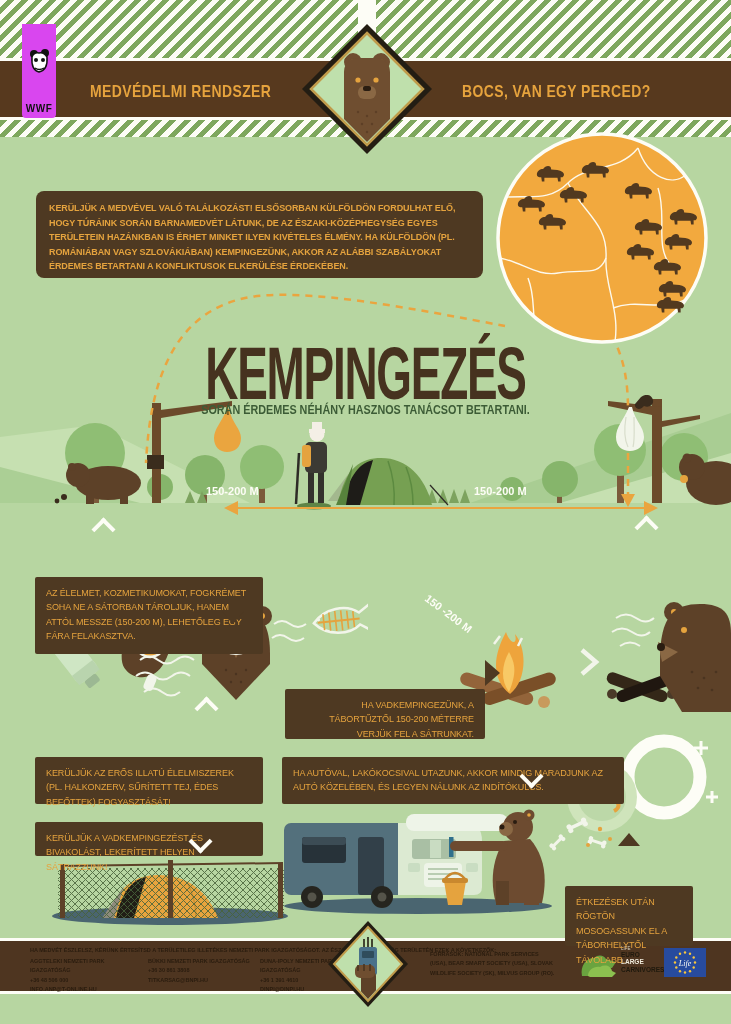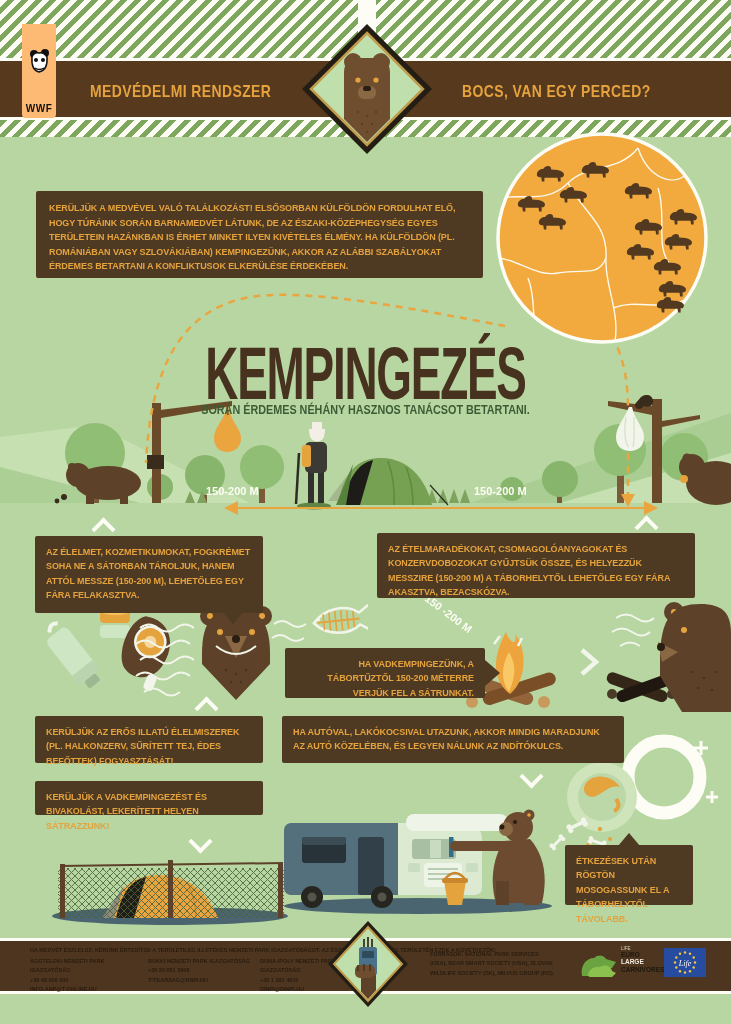--- a/index.html
+++ b/index.html
@@ -6,40 +6,40 @@
   .poster{position:relative;width:731px;height:1024px;overflow:hidden;
     background:#b7d6a1;font-family:"Liberation Sans",sans-serif;}
   .abs{position:absolute;}
   
   .stripes{left:0;top:0;width:731px;height:137px;
     background:repeating-linear-gradient(135deg,#fdfdf6 0 5px,#7ea75d 5px 10px);}
   .hdr-band{left:0;top:58px;width:731px;height:62px;background:#57391e;
     border-top:3px solid #fdfdf6;border-bottom:3px solid #fdfdf6;box-sizing:border-box;}
   .hdr-title{top:82px;color:#e6a33d;font-weight:bold;font-size:17px;
     letter-spacing:.5px;transform:scaleX(.82);transform-origin:left center;white-space:nowrap;}
-  .wwf-tab{left:22px;top:24px;width:34px;height:94px;background:#fdba74;
+  .wwf-tab{left:22px;top:24px;width:34px;height:94px;background:#d946ef;
     border-radius:0 0 4px 4px;z-index:8;text-align:center;}
   .wwf-word{position:absolute;bottom:4px;left:0;width:100%;font-weight:bold;
     font-size:10px;color:#111;letter-spacing:.5px;}
   
   .intro-box{left:36px;top:191px;width:447px;height:87px;background:#4e3922;
     color:#e5a33e;font-weight:bold;font-size:9px;line-height:1.62;
-    padding:10px 13px;box-sizing:border-box;border-radius:2px;z-index:4;
+    padding:10px 13px;box-sizing:border-box;border-radius:8px;z-index:4;
     letter-spacing:-.1px;}
   
   .main-title{left:0;top:331px;width:731px;text-align:center;color:#46321f;
     font-size:74px;font-weight:bold;letter-spacing:-2px;transform:scaleX(.62);
     transform-origin:center;white-space:nowrap;z-index:3;}
   .sub-title{left:0;top:402px;width:731px;text-align:center;color:#3c5c36;
     font-size:13.5px;font-weight:bold;transform:scaleX(.8);transform-origin:center;
     white-space:nowrap;z-index:3;}
   
-  .box{background:#4e3922;color:#e5a33e;font-weight:bold;font-size:9px;
+  .box{background:#4e3922;color:#e5a33e;font-weight:normal;font-size:9px;
     line-height:1.6;padding:9px 11px;box-sizing:border-box;text-transform:uppercase;
-    border-radius:2px;z-index:5;letter-spacing:-.1px;}
+    border-radius:2px;z-index:5;letter-spacing:-.1px;margin-top:41px;}
   .dist-label{color:#fdfdf6;font-weight:bold;font-size:11px;white-space:nowrap;z-index:4;}
   .caret{width:13px;height:13px;z-index:6;}
   .caret-up{border-left:4px solid #fdfdf6;border-top:4px solid #fdfdf6;transform:rotate(45deg);}
   .caret-down{border-right:4px solid #fdfdf6;border-bottom:4px solid #fdfdf6;transform:rotate(45deg);}
   .tri-down{width:0;height:0;border-left:11px solid transparent;
     border-right:11px solid transparent;border-top:13px solid #4e3922;z-index:6;}
   .tri-up{width:0;height:0;border-left:11px solid transparent;
     border-right:11px solid transparent;border-bottom:13px solid #4e3922;z-index:6;}
   .tri-right{width:0;height:0;border-top:13px solid transparent;
     border-bottom:13px solid transparent;border-left:15px solid #4e3922;z-index:6;}
@@ -249,21 +249,20 @@
     <polygon points="505,521 492,516 502,506" fill="#eaa53f"></polygon>
   </svg>
 
   <div class="abs dist-label" style="left:206px;top:485px;">150-200 M</div>
   <div class="abs dist-label" style="left:474px;top:485px;">150-200 M</div>
 
   <div class="abs caret caret-up" style="left:95px;top:521px;"></div>
   <div class="abs caret caret-up" style="left:638px;top:519px;"></div>
   <div class="abs box" style="left:35px;top:536px;width:228px;height:77px;">AZ ÉLELMET, KOZMETIKUMOKAT, FOGKRÉMET SOHA NE A SÁTORBAN TÁROLJUK, HANEM ATTÓL MESSZE (150-200 M), LEHETŐLEG EGY FÁRA FELAKASZTVA.</div>
   <div class="abs tri-down" style="left:222px;top:611px;"></div>
-  <div class="abs box" style="left:377px;top:533px;width:318px;height:65px;">AZ ÉTELMARADÉKOKAT, CSOMAGOLÓANYAGOKAT ÉS KONZERVDOBOZOKAT GYŰJTSÜK ÖSSZE, ÉS HELYEZZÜK MESSZIRE (150-200 M) A TÁBORHELYTŐL LEHETŐLEG EGY FÁRA AKASZTVA, BEZACSKÓZVA.</div>
 
   <svg class="abs" style="left:28px;top:598px;z-index:4;" width="340" height="112" viewBox="0 0 340 112">
     <g transform="translate(48,62) rotate(-38)">
       <rect x="-13" y="-34" width="26" height="56" rx="6" fill="#cfe6c4"></rect>
       <rect x="-13" y="10" width="26" height="12" fill="#b9d4ae"></rect>
       <rect x="-7" y="22" width="14" height="9" rx="2" fill="#9cb893"></rect>
       <path d="M-4,-38 q6,-8 12,-2" stroke="#f2f5ea" stroke-width="4" fill="none"></path>
     </g>
     <g>
       <rect x="72" y="12" width="30" height="13" rx="4" fill="#e5a33e"></rect>

